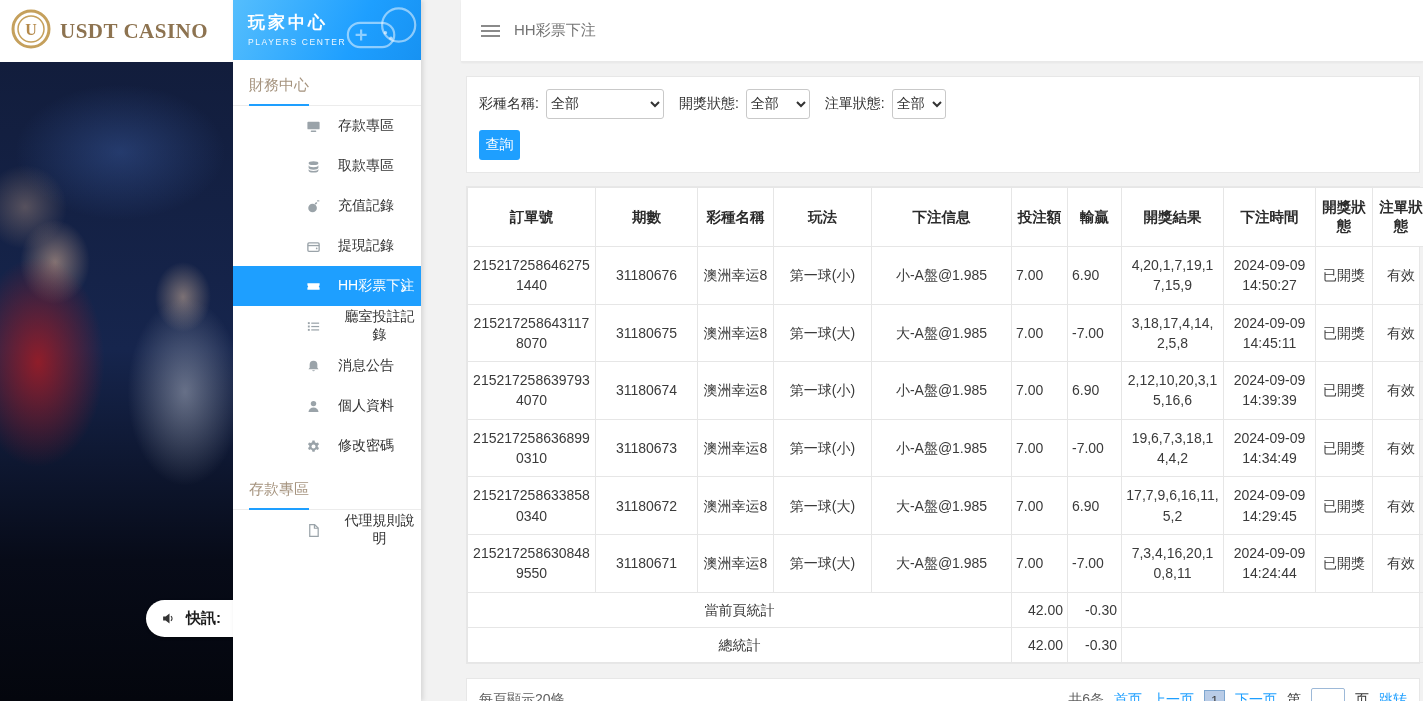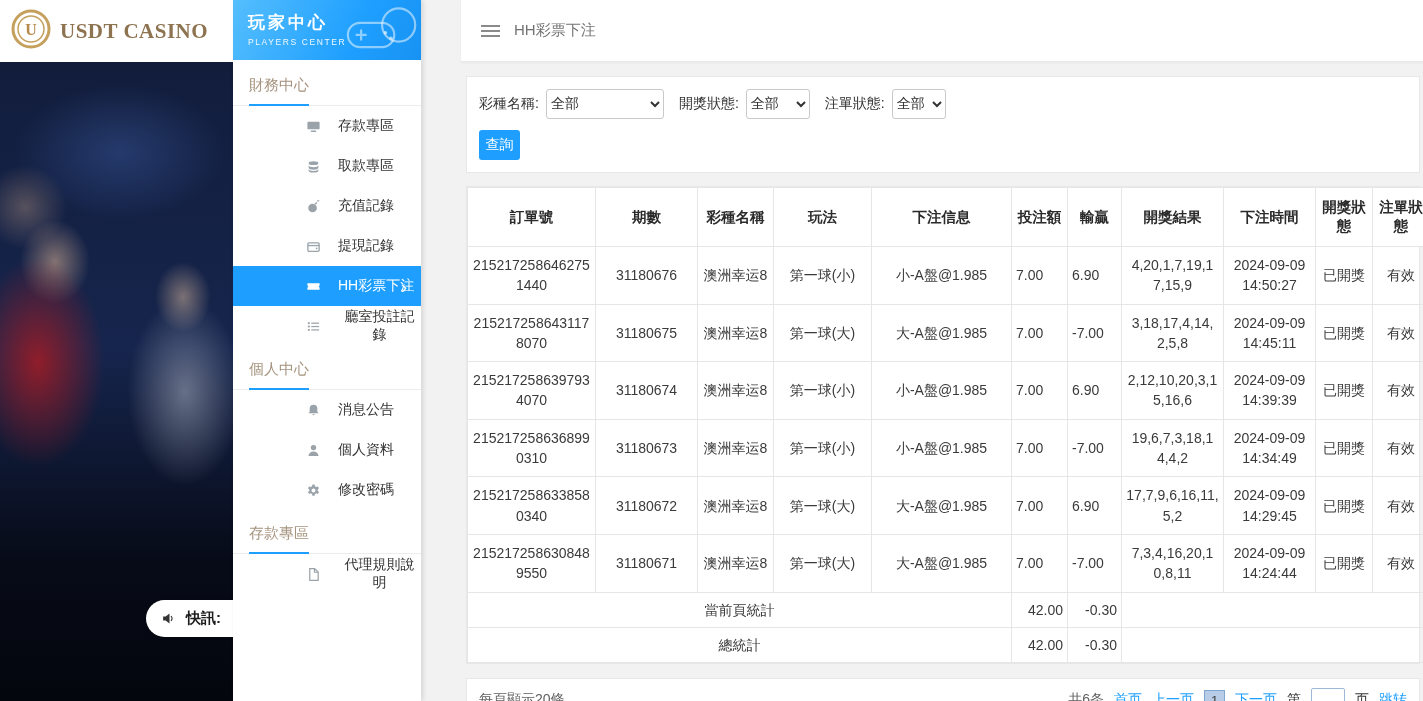--- a/index.html
+++ b/index.html
@@ -234,21 +234,20 @@
               <rect x="2" y="3.4" width="2" height="2"></rect>
               <rect x="2" y="7" width="2" height="2"></rect>
               <rect x="2" y="10.6" width="2" height="2"></rect>
               <rect x="5.6" y="3.8" width="8.4" height="1.3"></rect>
               <rect x="5.6" y="7.4" width="8.4" height="1.3"></rect>
               <rect x="5.6" y="11" width="8.4" height="1.3"></rect>
             </svg>
           </span>
           <span class="mi-label">廳室投註記錄</span>
         </div>
-        <div class="menu-heading"><span>個人中心</span></div>
         <div class="menu-item">
           <span class="mi-icon">
             <svg viewBox="0 0 16 16" fill="currentColor">
               <path d="M8 1.8a4.1 4.1 0 0 0-4.1 4.1v3.3L2.6 11h10.8l-1.3-1.8V5.9A4.1 4.1 0 0 0 8 1.8z"></path>
               <path d="M6.5 12a1.6 1.6 0 0 0 3 0z"></path>
             </svg>
           </span>
           <span class="mi-label">消息公告</span>
         </div>
         <div class="menu-item">

